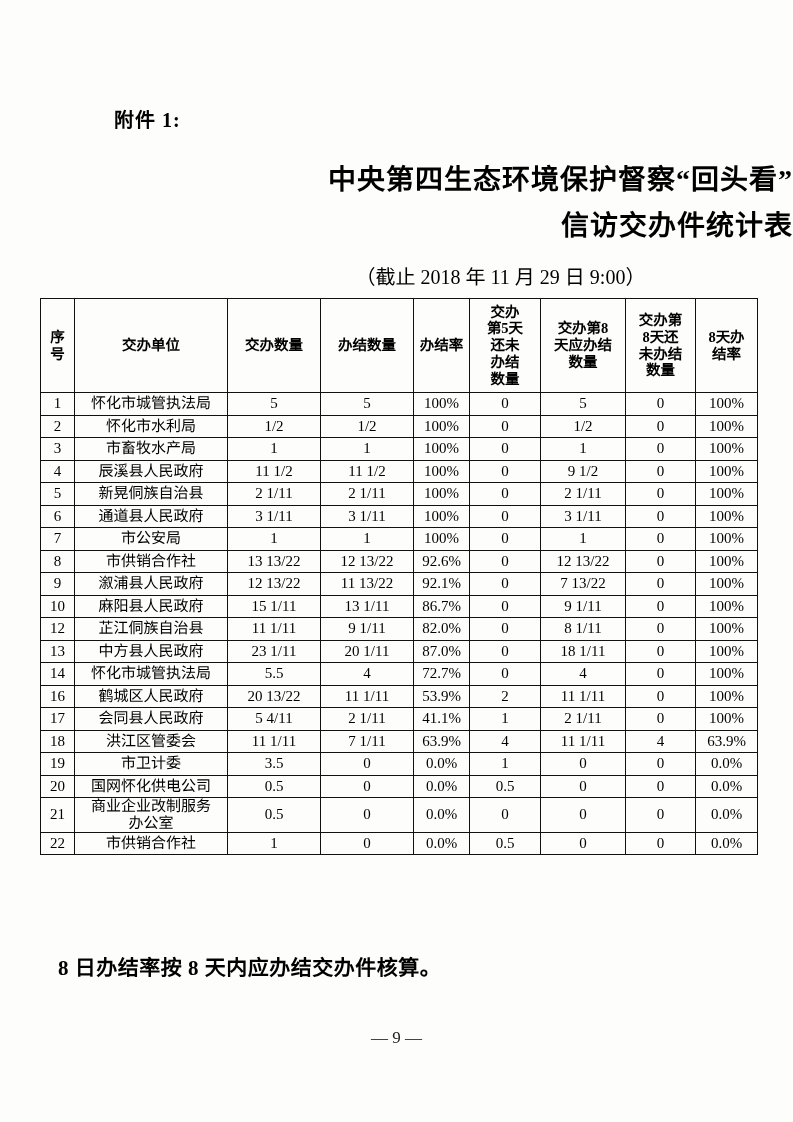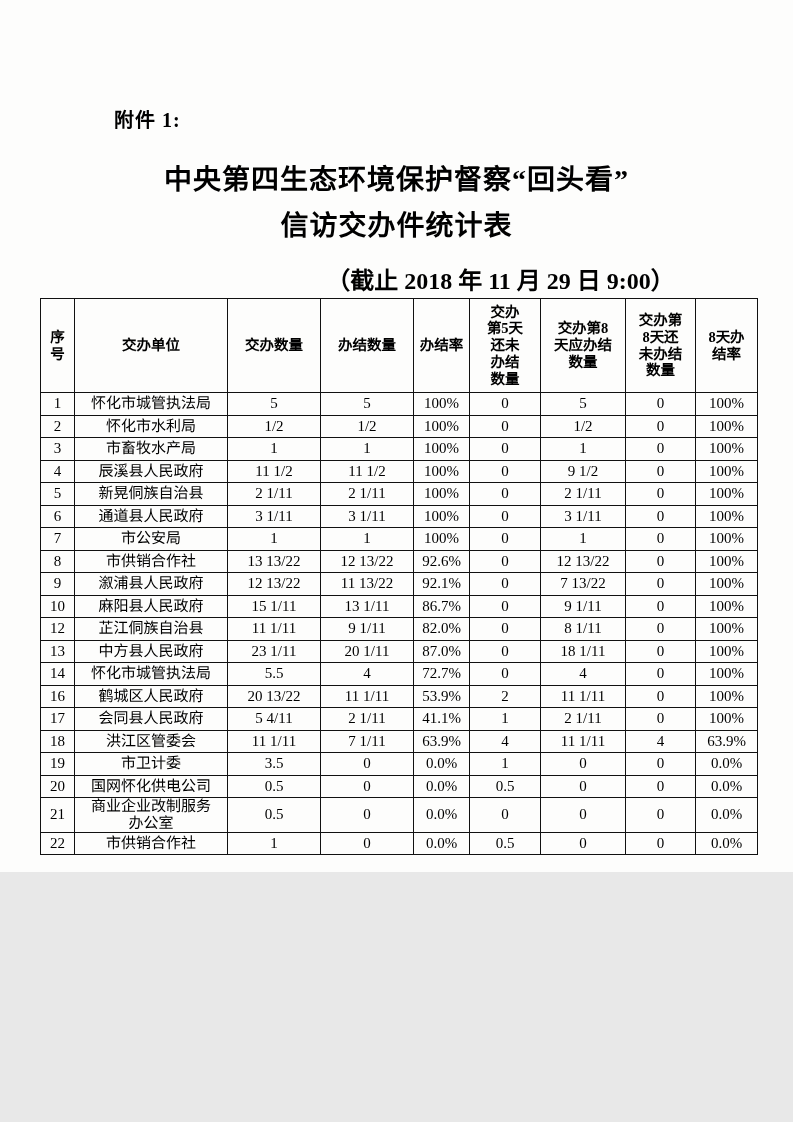--- a/index.html
+++ b/index.html
@@ -3,56 +3,56 @@
 <meta charset="utf-8">
 <style>
   html, body {
     margin: 0;
     padding: 0;
     background: #e8e8e8;
   }
   .page {
     position: relative;
     width: 793px;
-    height: 872px;
+    height: 1122px;
     margin: 0 auto;
     background: #fdfdfc;
     color: #000;
     font-family: "Liberation Serif", "DejaVu Serif", serif;
     overflow: hidden;
   }
   .attachment-label {
     position: absolute;
     top: 104px;
     left: 114px;
     font-size: 20px;
     font-weight: bold;
     letter-spacing: 1px;
   }
   .title-block {
     position: absolute;
     top: 157px;
     left: 0;
     width: 100%;
-    text-align: center;
+    text-align: right;
     font-size: 28px;
     font-weight: bold;
     line-height: 1.65;
     letter-spacing: 1px;
   }
   .date-line {
     position: absolute;
     top: 261px;
     left: 0;
     width: 100%;
     box-sizing: border-box;
     padding-left: 208px;
     text-align: center;
-    font-size: 24px;
-    font-weight: bold;
+    font-size: 20px;
+    font-weight: normal;
   }
   table.stat-table {
     position: absolute;
     top: 298px;
     left: 40px;
     width: 717px;
     border-collapse: collapse;
     table-layout: fixed;
     font-size: 15px;
   }

